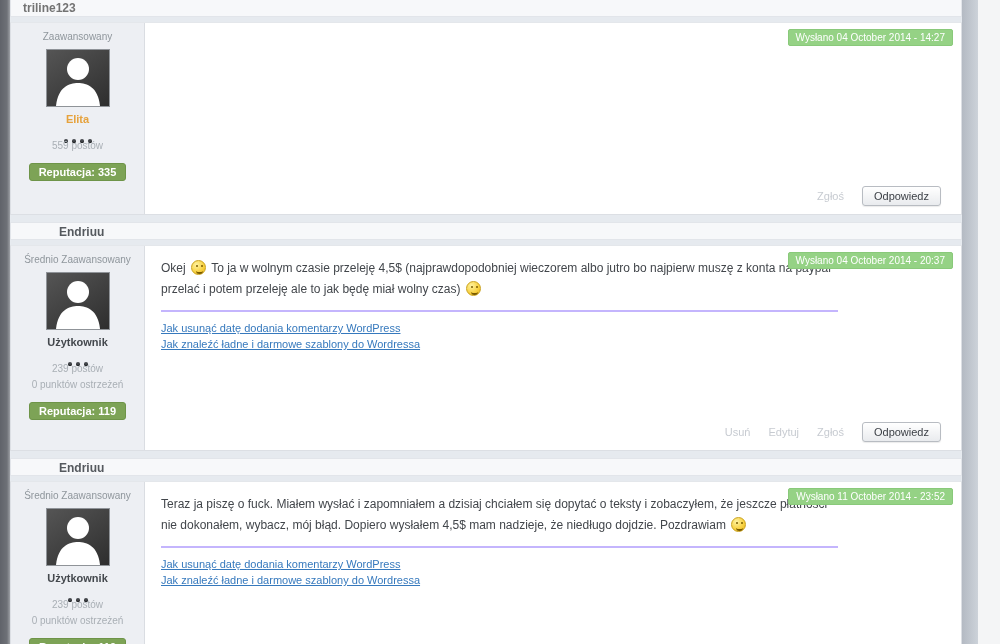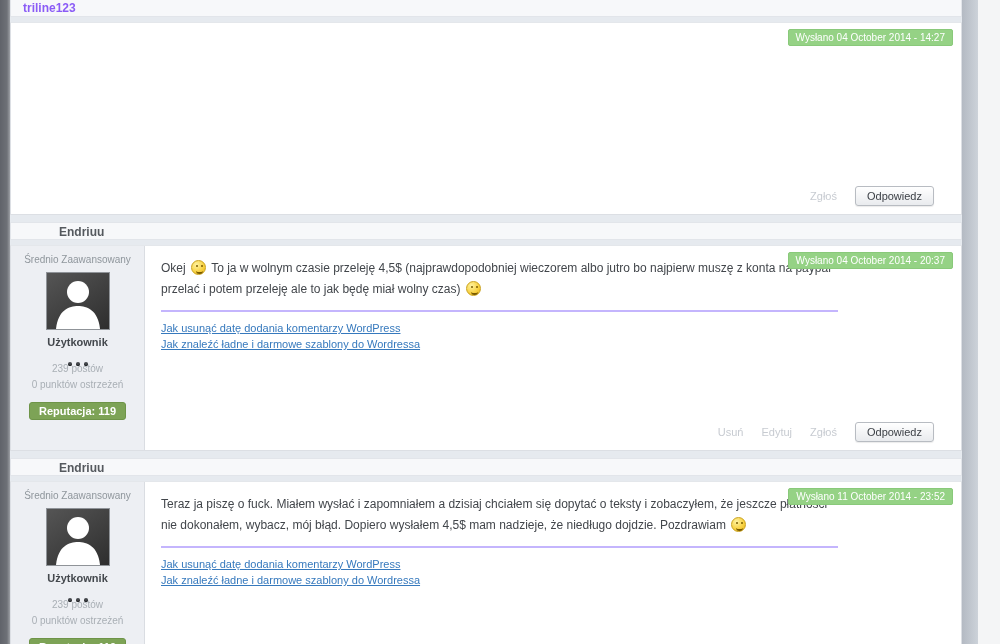--- a/index.html
+++ b/index.html
@@ -18,21 +18,21 @@
 
   .page { position:absolute; left:10px; top:0; width:952px; }
 
   .post-header {
     height:17px; line-height:17px;
     background:#f7f8fa;
     border:1px solid #e2e5ea; border-top:none;
     padding-left:12px;
     font-size:12px; font-weight:bold; color:#55595e;
   }
-  .post-header.gold { color:#8b5cf6; }
+  .post-header.gold { color:#737373; }
   .post + .post .post-header { border-top:1px solid #e2e5ea; margin-top:7px; height:18px; line-height:18px;padding-left:48px; }
 
   .post-body {
     display:flex; margin-top:5px;
     background:#ffffff;
     border:1px solid #dcdfe4; border-top:1px solid #e4e7eb;
   }
   .post-body.h1 { height:193px; }
   .post-body.h2 { height:206px; }
   .post-body.h3 { height:210px; }
@@ -85,21 +85,21 @@
     content:""; position:absolute; left:4px; top:4px; width:2px; height:2px;
     background:#7a5b00; border-radius:50%; box-shadow:5px 0 0 #7a5b00;
   }
   .smiley::after {
     content:""; position:absolute; left:4px; top:6px; width:7px; height:5px;
     border-bottom:2px solid #7a5b00; border-radius:0 0 7px 7px;
   }
   .sig { margin-top:10px; margin-right:118px; border-top:2px solid #c4b5fd; padding-top:8px; }
   .sig-link { font-size:11px; color:#3679bd; text-decoration:underline;
               line-height:16px; cursor:pointer; }
-  .footer { position:absolute; bottom:8px; right:27px; display:flex; align-items:center; }
+  .footer { position:absolute; bottom:8px; right:20px; display:flex; align-items:center; }
   .action { color:#c7cbd1; font-size:11px; margin-right:18px; cursor:pointer; }
   .reply-btn {
     background:linear-gradient(#ffffff,#e9ebee);
     border:1px solid #b8bcc2; border-radius:3px;
     color:#3d4147; font-size:11px; padding:3px 11px;
     box-shadow:0 1px 1px rgba(0,0,0,.08); cursor:pointer;
     font-family:"Liberation Sans", sans-serif;
   }
 </style>
 </head>
@@ -107,20 +107,33 @@
 
 <div class="edge-left"></div>
 <div class="edge-right"></div>
 <div class="far-right"></div>
 
 <div class="page">
 
   <section class="post">
     <div class="post-header gold">triline123</div>
     <div class="post-body h1">
+      <div class="profile">
+        <div class="rank">Zaawansowany</div>
+        <div class="avatar">
+          <svg width="62" height="56" viewBox="0 0 62 56">
+            <circle cx="31" cy="19" r="11" fill="#ffffff"></circle>
+            <path d="M9,56 C11,37 22,33 31,33 C40,33 51,37 53,56 Z" fill="#ffffff"></path>
+          </svg>
+        </div>
+        <div class="group elita">Elita</div>
+        <div class="stars"><span class="dot"></span><span class="dot"></span><span class="dot"></span><span class="dot"></span></div>
+        <div class="count">559 postów</div>
+        <span class="rep">Reputacja: 335</span>
+      </div>
       <div class="content">
         <span class="stamp">Wysłano 04 October 2014 - 14:27</span>
         <div class="footer">
           <span class="action">Zgłoś</span>
           <button class="reply-btn">Odpowiedz</button>
         </div>
       </div>
     </div>
   </section>
 

